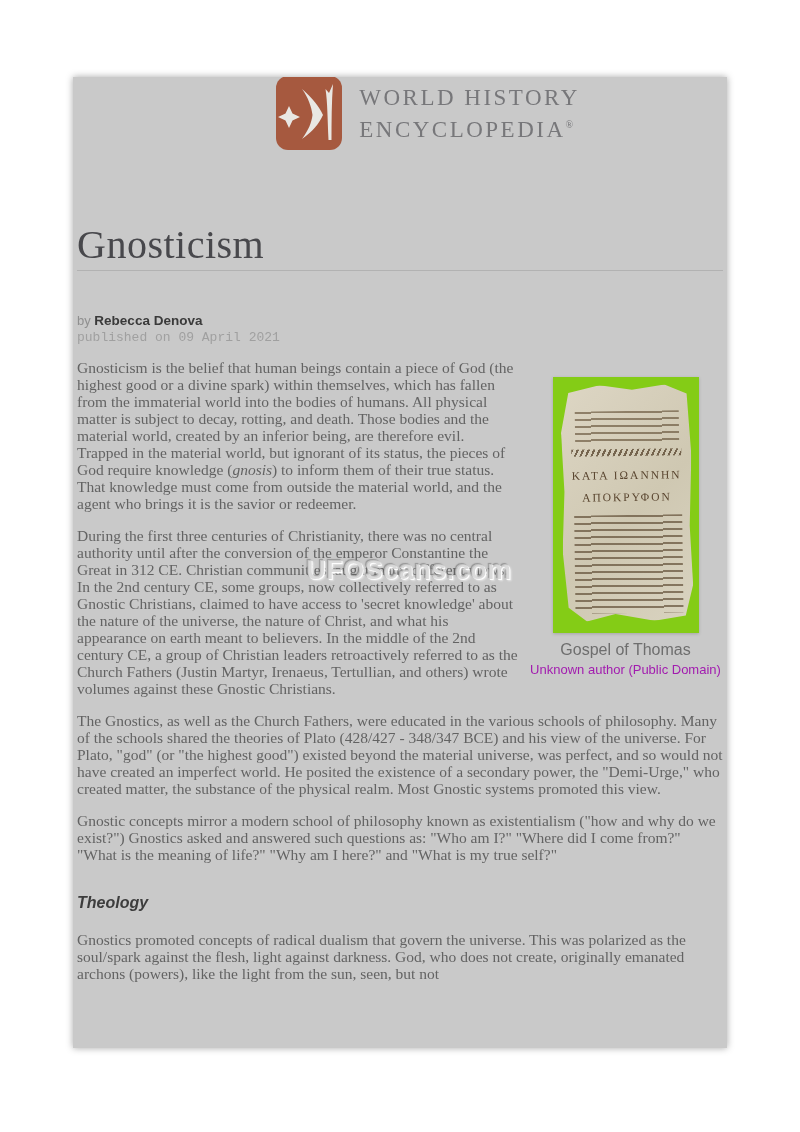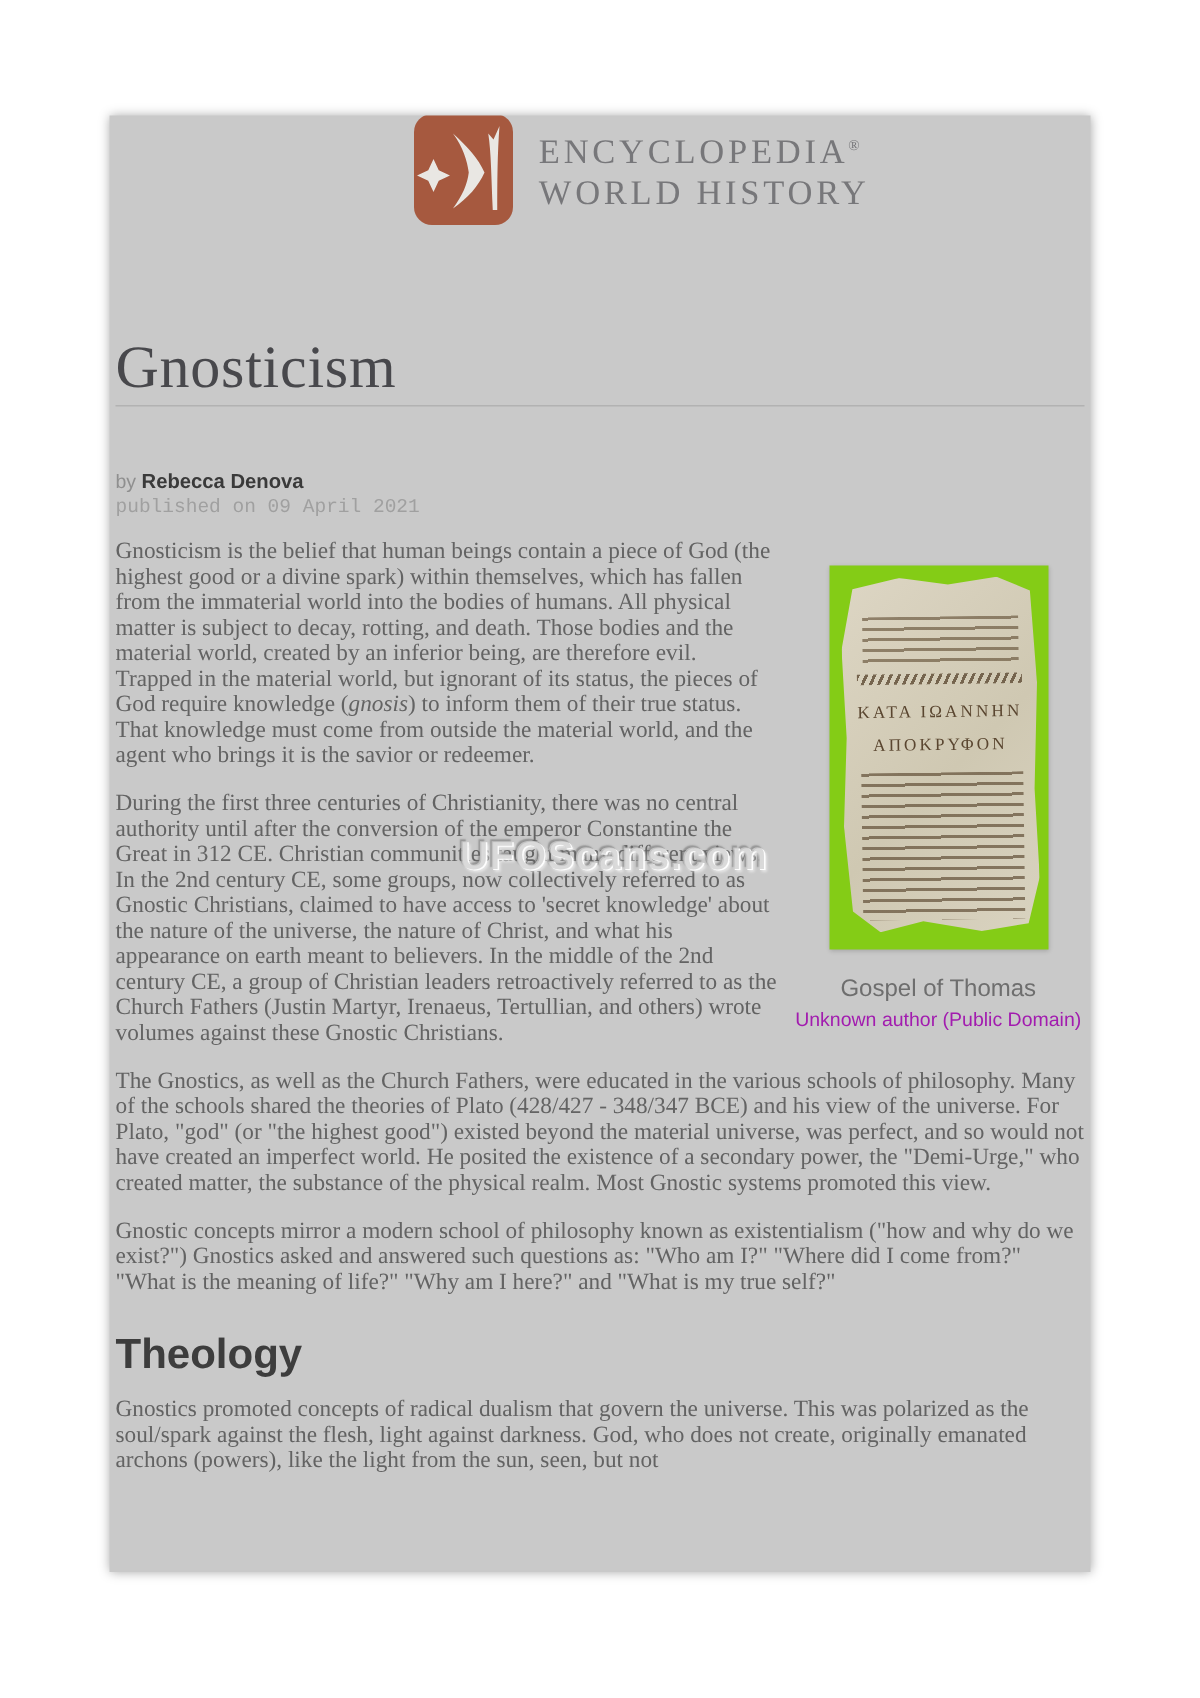--- a/index.html
+++ b/index.html
@@ -26,22 +26,22 @@
   
   .byline-block{margin-top:42px;font-family:"Liberation Sans",sans-serif;}
   .byline{font-size:13px;line-height:16px;color:#8f8f8f;}
   .byline strong{color:#3a3a3a;font-size:13.5px;}
   .published{font-size:13px;line-height:15px;color:#a0a0a0;margin-top:1px;font-family:Liberation Mono, monospace;}
 
   
   .article-body{margin-top:14px;color:#636363;font-size:15.5px;line-height:17px;}
   .article-body p{margin:0 0 15px 0;}
   .article-body em{font-style:italic;}
-  h2.section{font-family:"Liberation Sans",sans-serif;font-weight:bold;font-size:28px;
-             line-height:28px;color:#3d3d3d;margin:26px 0 14px 0;}
+  h2.section{font-family:"Liberation Sans",sans-serif;font-weight:bold;font-size:16px;
+             line-height:28px;color:#3d3d3d;margin:26px 0 14px 0;font-style:italic;}
 
   
   figure.ms-figure{float:right;width:195px;margin:18px 0 6px 10px;padding:0;text-align:center;
                    font-family:"Liberation Sans",sans-serif;}
   .photo{width:146px;height:256px;background:#84cc16;margin:0 auto;position:relative;
          box-shadow:0 1px 3px rgba(0,0,0,0.18);}
   .papyrus{position:absolute;left:9px;top:8px;right:7px;bottom:12px;
            background:linear-gradient(135deg,#ddd6c4 0%,#cfc8b2 55%,#d9d3c0 100%);
            transform:rotate(-0.8deg);
            clip-path:polygon(6% 3%,30% 0%,55% 2%,80% 0%,97% 4%,100% 30%,98% 60%,100% 85%,
@@ -49,21 +49,21 @@
   .ink-top{position:absolute;top:26px;left:14px;right:12px;height:34px;opacity:.75;
            background:repeating-linear-gradient(to bottom,rgba(92,72,46,.8) 0 2px,transparent 2px 7px);}
   .zigzag{position:absolute;top:64px;left:10px;right:10px;height:7px;opacity:.8;
           background:repeating-linear-gradient(115deg,#5d4a33 0 2px,transparent 2px 5px);}
   .ms-line{position:absolute;left:0;right:0;color:#5a4630;font-family:"Liberation Serif",serif;
            letter-spacing:2px;font-size:11.5px;white-space:nowrap;}
   .ms-line.l1{top:82px;}
   .ms-line.l2{top:104px;}
   .ink-bottom{position:absolute;top:130px;left:12px;right:10px;height:98px;opacity:.8;
               background:repeating-linear-gradient(to bottom,rgba(86,66,42,.8) 0 2px,transparent 2px 7px);}
-  figcaption{margin-top:17px;font-size:16px;line-height:19px;color:#6e6e6e;}
+  figcaption{margin-top:7px;font-size:16px;line-height:19px;color:#6e6e6e;}
   .credit{margin-top:3px;font-size:13px;line-height:16px;color:#a21caf;white-space:nowrap;}
 
   
   .watermark{position:absolute;left:306px;top:555px;z-index:5;font-family:"Liberation Sans",sans-serif;
              font-weight:bold;font-size:27px;letter-spacing:0.5px;color:rgba(208,208,208,0.78);
              text-shadow:1px 1px 0 rgba(255,255,255,0.95),2px 2px 2px rgba(255,255,255,0.55),
                          -1px -1px 1px rgba(105,105,105,0.55);pointer-events:none;}
 </style>
 </head>
 <body>
@@ -76,22 +76,22 @@
     <div class="content">
 
       <div class="logo-row">
         <svg class="logo-mark" viewBox="0 0 66 74" xmlns="http://www.w3.org/2000/svg" aria-hidden="true">
           <rect x="0" y="0" width="66" height="74" rx="12" fill="#a6593f"></rect>
           <path fill="#e9e7e3" d="M13 30 L16.5 37.5 L24 41 L16.5 44.5 L13 52 L9.5 44.5 L2 41 L9.5 37.5 Z"></path>
           <path fill="#e9e7e3" d="M26 13 C36 22 43 30 47 39 C43 48 36 56 26 63 C32.5 54 35.5 47 36.5 39 C35.5 31 32.5 22 26 13 Z"></path>
           <path fill="#e9e7e3" d="M52.5 64 C51.5 42 51.5 26 49.5 13 L53 17 L57 8 C55.6 26 55.5 46 55.5 64 Z"></path>
         </svg>
         <div class="brand">
+          <div>WORLD HISTORY</div>
           <div><span>ENCYCLOPEDIA</span><sup>®</sup></div>
-          <div>WORLD HISTORY</div>
         </div>
       </div>
 
       <h1 class="title">Gnosticism</h1>
       <hr class="rule">
 
       <div class="byline-block">
         <div class="byline">
           <span>by</span>
           <strong>Rebecca Denova</strong>

